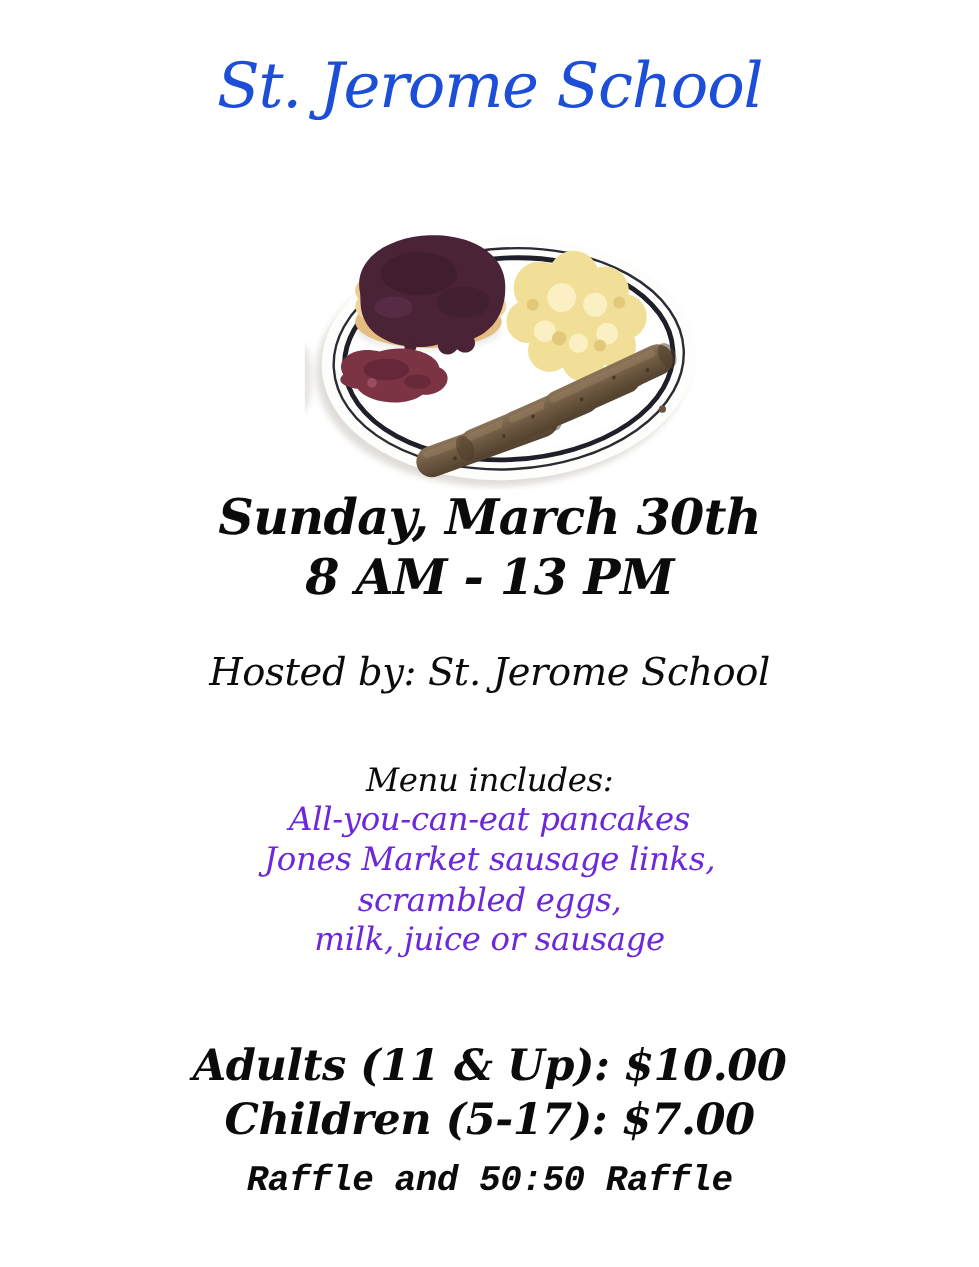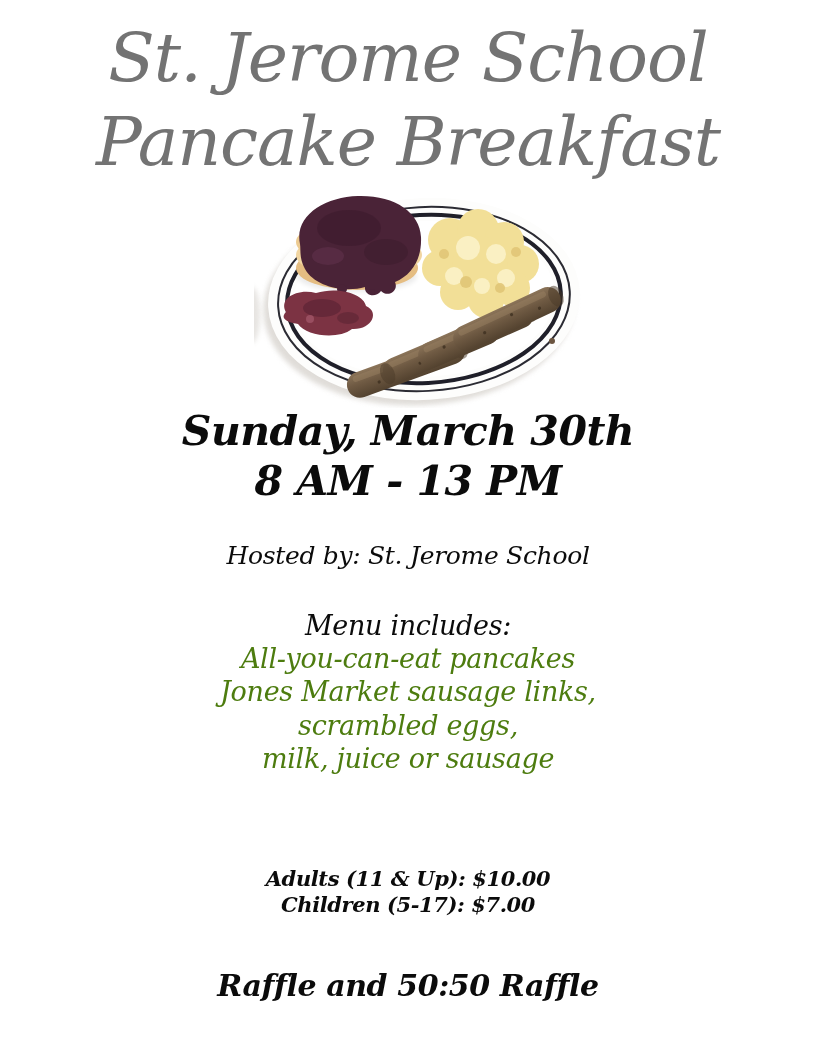--- a/index.html
+++ b/index.html
@@ -7,73 +7,73 @@
     position:relative;
     width:816px; height:1056px;
     background:#ffffff;
     overflow:hidden;
     font-family:"DejaVu Serif","Liberation Serif",serif;
     font-style:italic;
     color:#0b0b0b;
   }
   .center { position:absolute; left:0; right:0; text-align:center; }
   .title {
-    top:16px;
-    font-size:68px;
+    top:40px;
+    font-size:52px;
     line-height:1.24;
     letter-spacing:-1px;
-    color:#737373;
+    color:#1d4ed8;
   }
   .photo {
     position:absolute;
     top:190px; left:254px;
     width:340px; height:218px;
   }
   .datetime {
     top:406px;
     font-size:41px;
     font-weight:bold;
     line-height:1.22;
     letter-spacing:-0.5px;
   }
   .host {
     top:540px;
-    font-size:25px;
+    font-size:32px;
     line-height:1.28;
     letter-spacing:-0.3px;
   }
   .menu {
-    top:609px;
+    top:634px;
     font-size:27px;
     line-height:1.23;
     letter-spacing:-0.3px;
   }
-  .menu-item { color:#4d7c0f; }
+  .menu-item { color:#6d28d9; }
   .pricing {
     top:866px;
-    font-size:21px;
+    font-size:36px;
     font-weight:bold;
     line-height:1.26;
     letter-spacing:-0.4px;
   }
   .raffle {
     top:968px;
     font-size:30px;
     font-weight:bold;
     letter-spacing:-0.4px;
+    font-family:Liberation Mono, monospace;
   }
 </style>
 </head>
 <body>
 
 <div class="page">
 
   <div class="title center">
     <div>St. Jerome School</div>
-    <div>Pancake Breakfast</div>
   </div>
 
   <div class="photo">
     <svg width="340" height="218" viewBox="0 0 340 218">
       <defs>
         <linearGradient id="sau" x1="0" y1="0" x2="0" y2="1">
           <stop offset="0" stop-color="#8b7459"></stop>
           <stop offset="0.45" stop-color="#6f5a43"></stop>
           <stop offset="1" stop-color="#53422f"></stop>
         </linearGradient>

